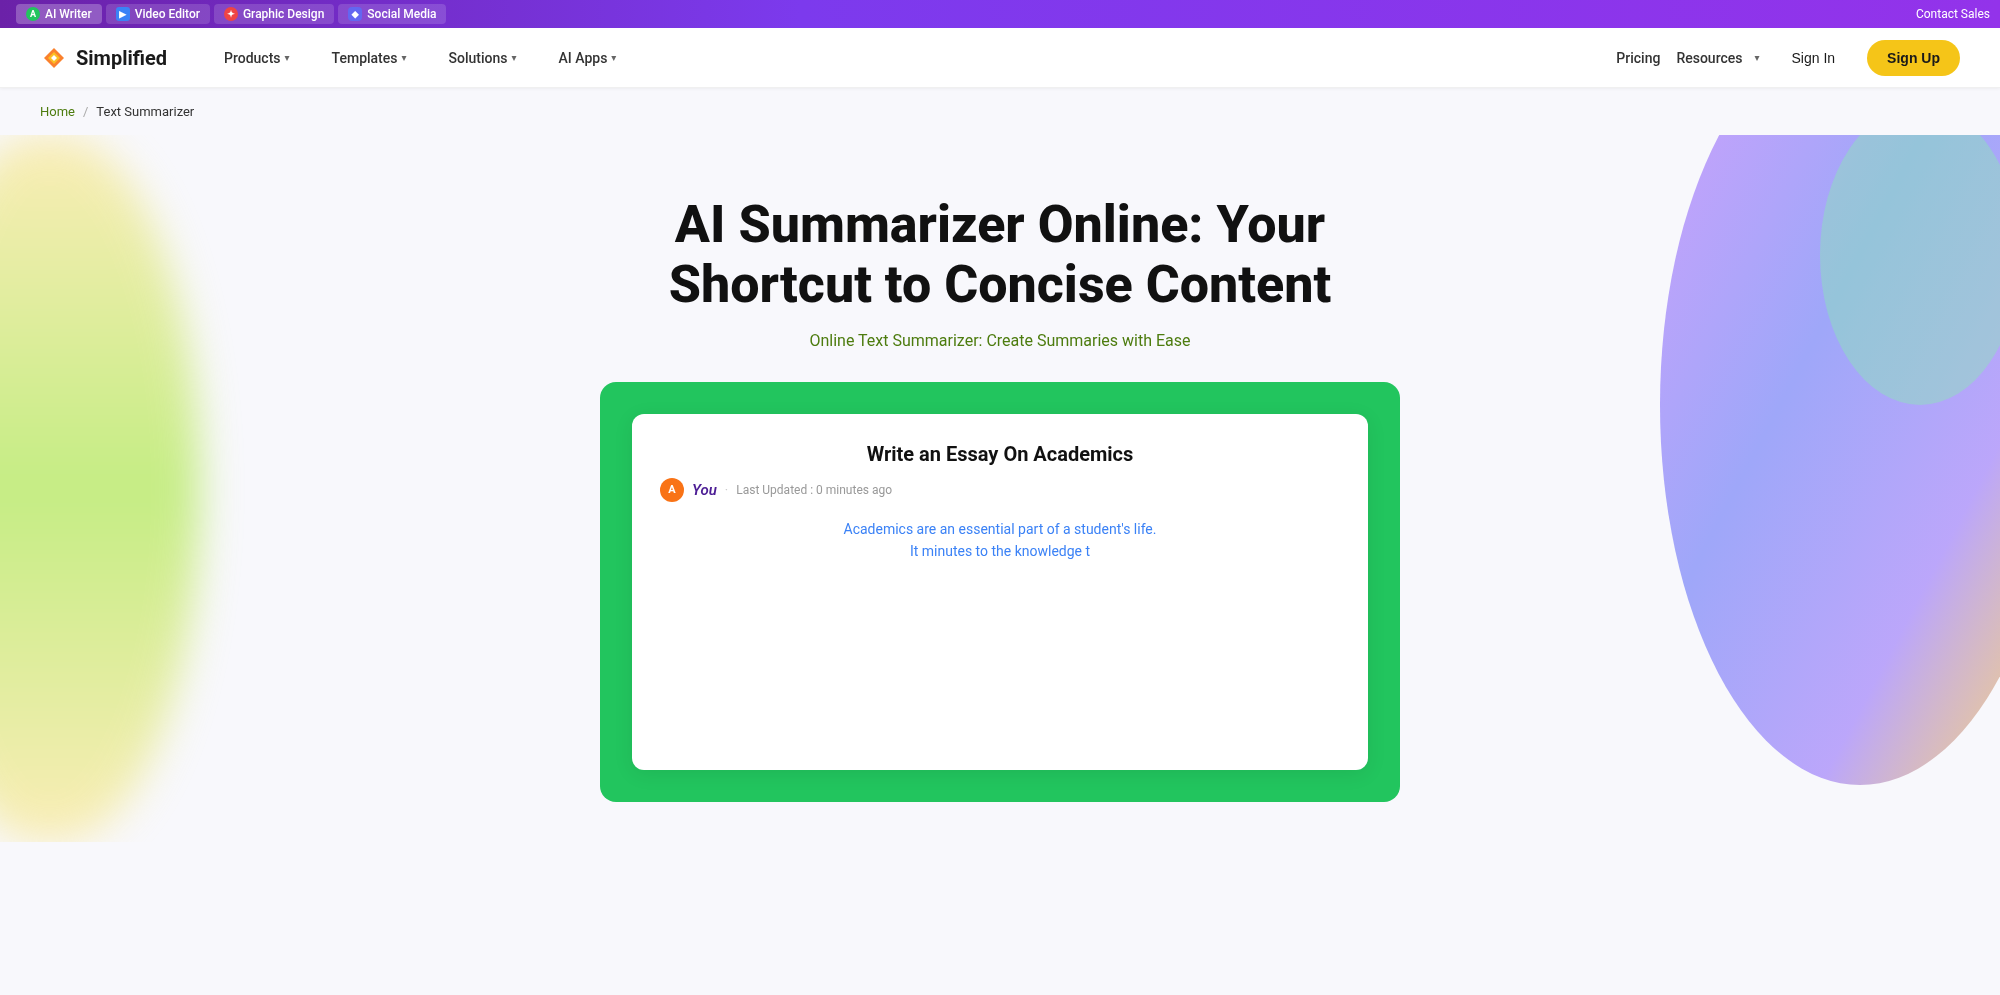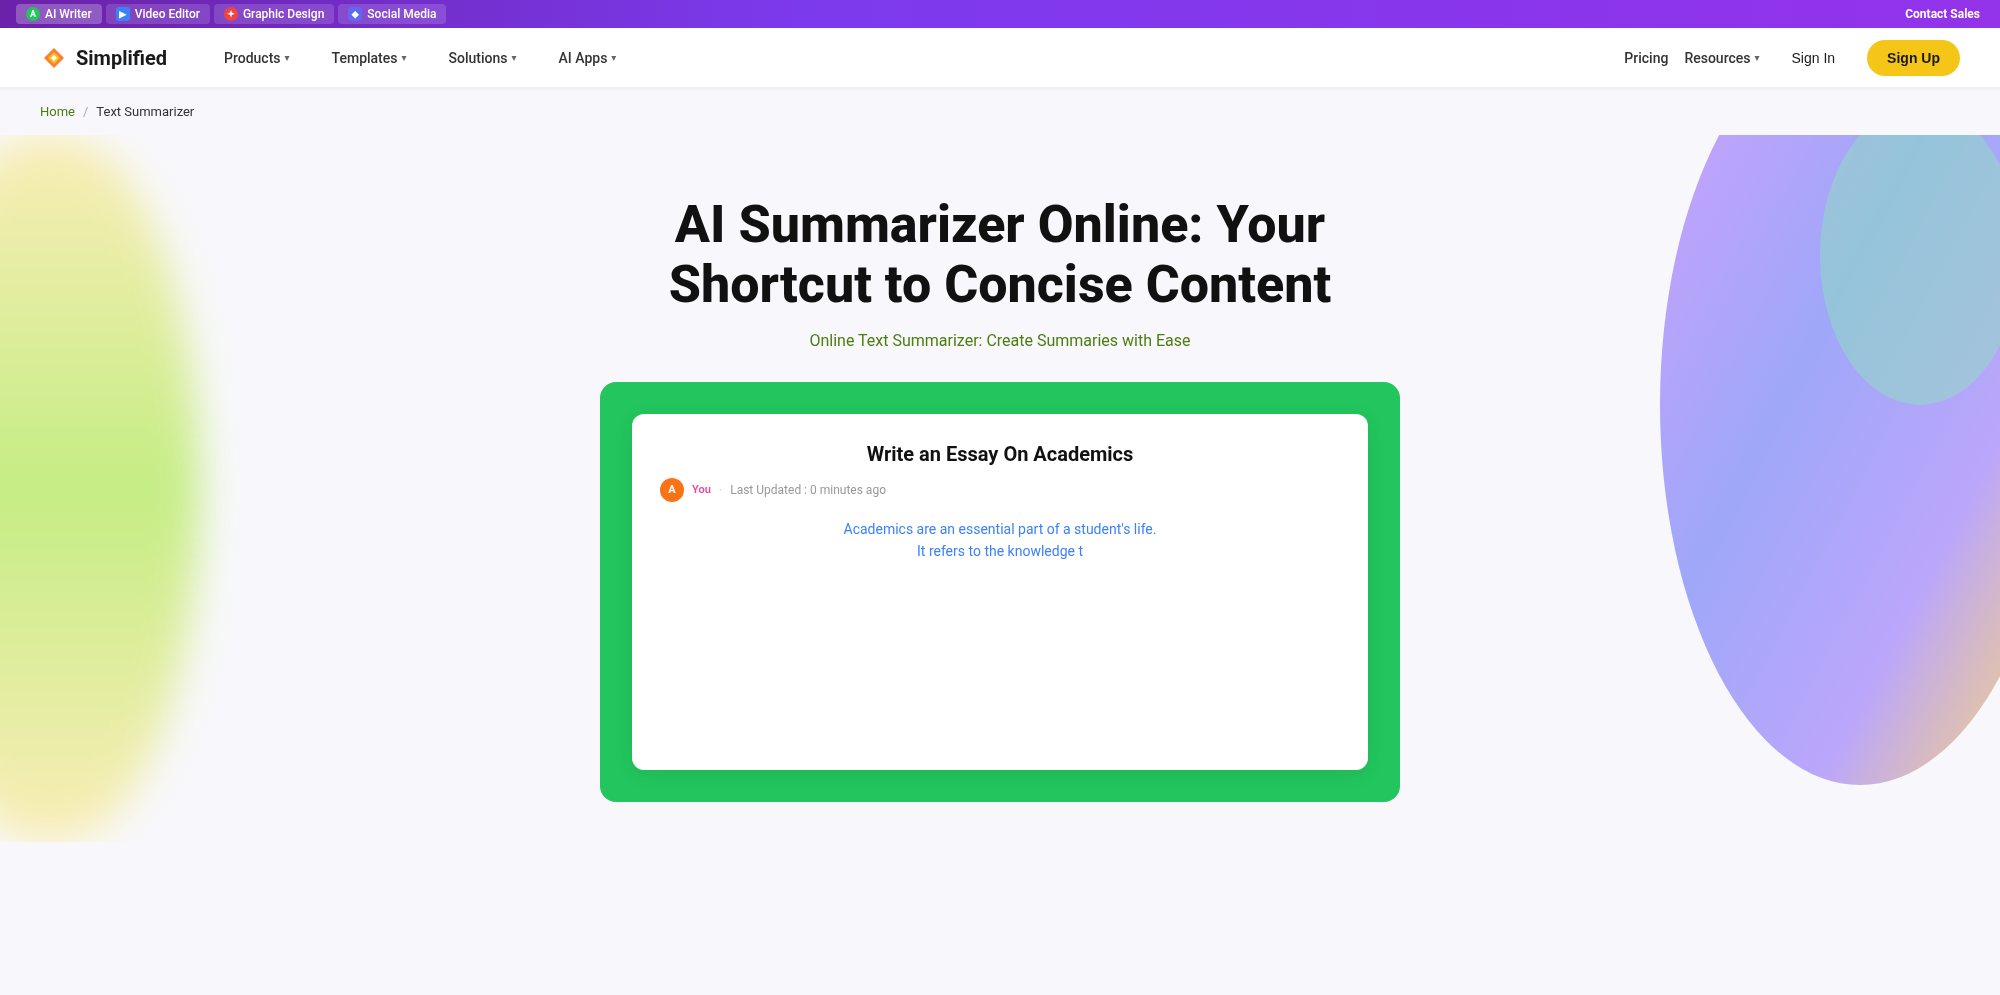--- a/index.html
+++ b/index.html
@@ -28,24 +28,24 @@
       background: rgba(255,255,255,0.15);
     }
     .top-bar-item:first-child { background: rgba(255,255,255,0.25); }
     .top-bar-icon { width: 14px; height: 14px; border-radius: 50%; display: flex; align-items: center; justify-content: center; font-size: 9px; font-weight: bold; }
     .icon-ai { background: #22c55e; color: white; }
     .icon-video { background: #3b82f6; color: white; border-radius: 3px; }
     .icon-graphic { background: #ef4444; color: white; border-radius: 50%; }
     .icon-social { background: #6366f1; color: white; border-radius: 4px; }
     .contact-sales {
       position: absolute;
-      right: 20px;
+      right: 10px;
       color: white;
       font-size: 12px;
-      font-weight: 700;
+      font-weight: 400;
       cursor: pointer;
     }
 
     
     .navbar {
       background: white;
       display: flex;
       align-items: center;
       padding: 0 40px;
       height: 60px;
@@ -91,21 +91,21 @@
     }
     .nav-pricing {
       font-size: 14px;
       font-weight: 500;
       color: #333;
       cursor: pointer;
     }
     .nav-resources {
       display: flex;
       align-items: center;
-      gap: 4px;
+      gap: 12px;
       font-size: 14px;
       font-weight: 500;
       color: #333;
       cursor: pointer;
     }
     .btn-signin {
       font-size: 14px;
       font-weight: 400;
       color: #1a1a1a;
       cursor: pointer;
@@ -224,23 +224,24 @@
       border-radius: 50%;
       background: #f97316;
       display: flex;
       align-items: center;
       justify-content: center;
       font-size: 11px;
       font-weight: 700;
       color: white;
     }
     .demo-you {
-      font-size: 11px;
+      font-size: 15px;
       font-weight: 600;
-      color: #ec4899;
+      color: #4c1d95;
+      font-style: italic;
     }
     .demo-dot {
       color: #ccc;
       font-size: 13px;
     }
     .demo-time {
       font-size: 12px;
       color: #999;
     }
     .demo-text {
@@ -356,18 +357,18 @@
     <div class="demo-card">
       <div class="demo-card-title">Write an Essay On Academics</div>
       <div class="demo-card-meta">
         <div class="demo-avatar">A</div>
         <span class="demo-you">You</span>
         <span class="demo-dot">·</span>
         <span class="demo-time">Last Updated : 0 minutes ago</span>
       </div>
       <div class="demo-text">
         <div>Academics are an essential part of a student's life.</div>
-        <div>It refers to the knowledge t</div>
+        <div>It minutes to the knowledge t</div>
         <div class="demo-text-placeholder"></div>
       </div>
     </div>
   </div>
 </div>
 
 </body></html>

